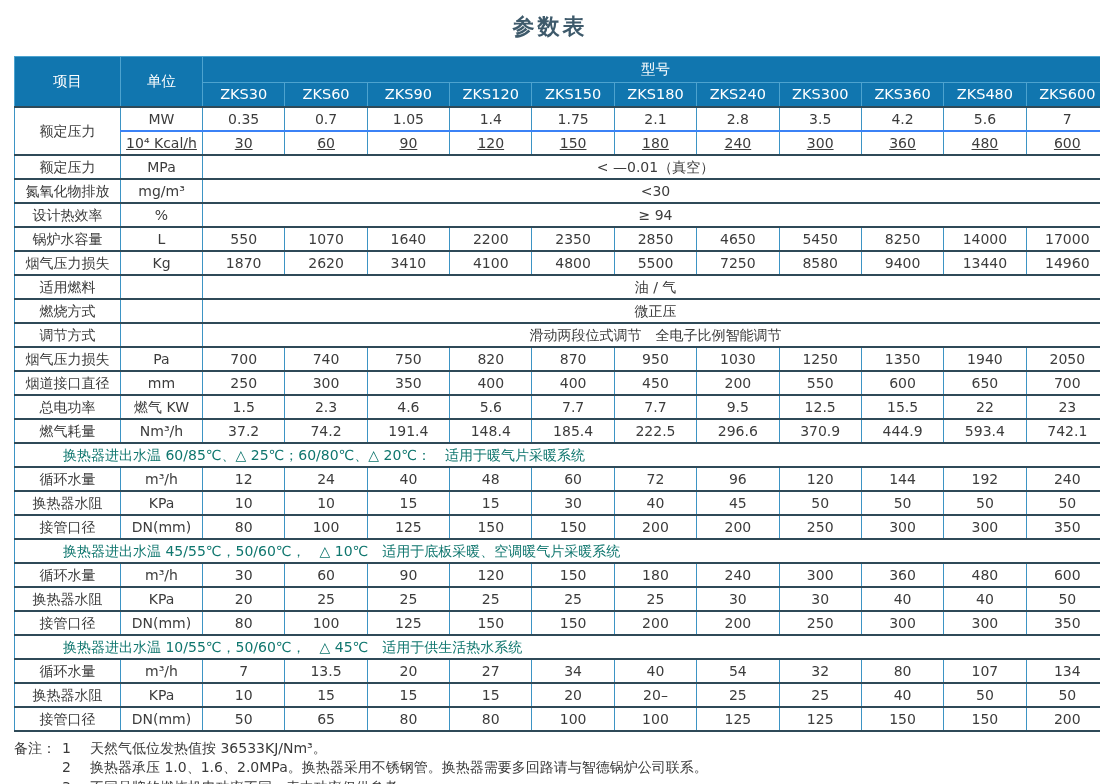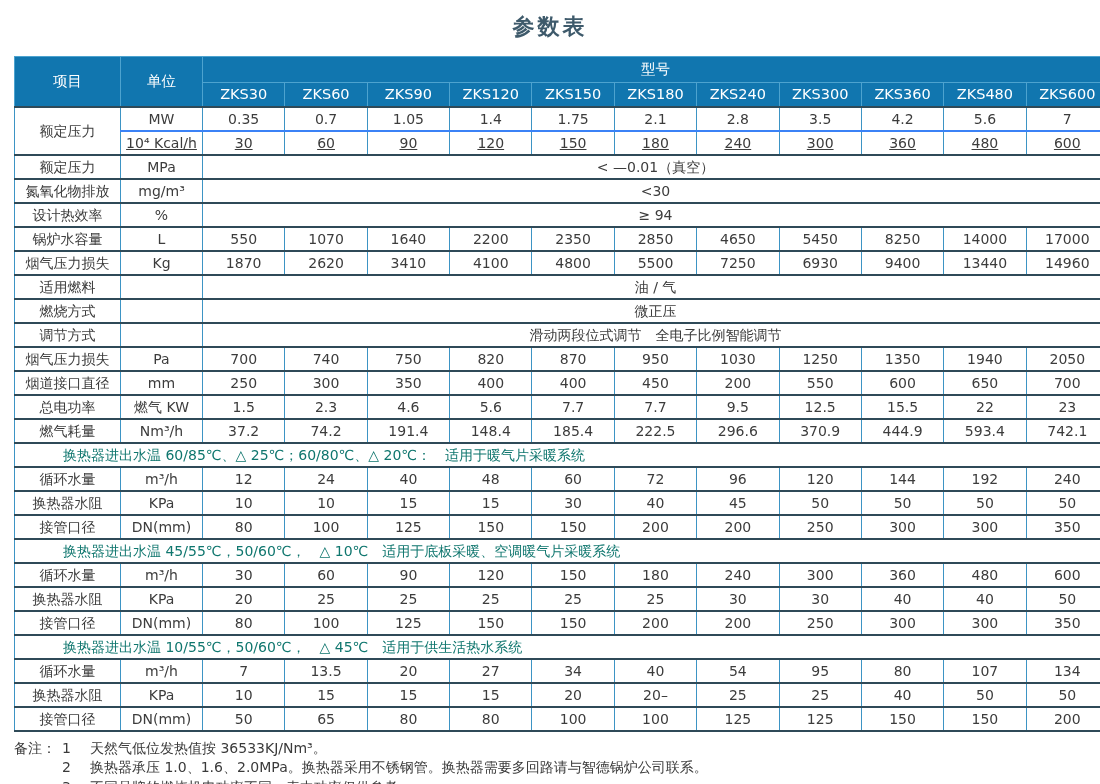--- a/index.html
+++ b/index.html
@@ -177,21 +177,21 @@
         <tr>
           <td class="item-cell">烟气压力损失</td>
           <td class="unit-cell">Kg</td>
           <td class="value-cell">1870</td>
           <td class="value-cell">2620</td>
           <td class="value-cell">3410</td>
           <td class="value-cell">4100</td>
           <td class="value-cell">4800</td>
           <td class="value-cell">5500</td>
           <td class="value-cell">7250</td>
-          <td class="value-cell">6930</td>
+          <td class="value-cell">8580</td>
           <td class="value-cell">9400</td>
           <td class="value-cell">13440</td>
           <td class="value-cell">14960</td>
         </tr>
         <tr>
           <td class="item-cell">适用燃料</td>
           <td class="unit-cell"></td>
           <td class="span-cell" colspan="11">油 / 气</td>
         </tr>
         <tr>
@@ -366,21 +366,21 @@
         <tr>
           <td class="item-cell">循环水量</td>
           <td class="unit-cell">m³/h</td>
           <td class="value-cell">7</td>
           <td class="value-cell">13.5</td>
           <td class="value-cell">20</td>
           <td class="value-cell">27</td>
           <td class="value-cell">34</td>
           <td class="value-cell">40</td>
           <td class="value-cell">54</td>
-          <td class="value-cell">95</td>
+          <td class="value-cell">32</td>
           <td class="value-cell">80</td>
           <td class="value-cell">107</td>
           <td class="value-cell">134</td>
         </tr>
         <tr>
           <td class="item-cell">换热器水阻</td>
           <td class="unit-cell">KPa</td>
           <td class="value-cell">10</td>
           <td class="value-cell">15</td>
           <td class="value-cell">15</td>

